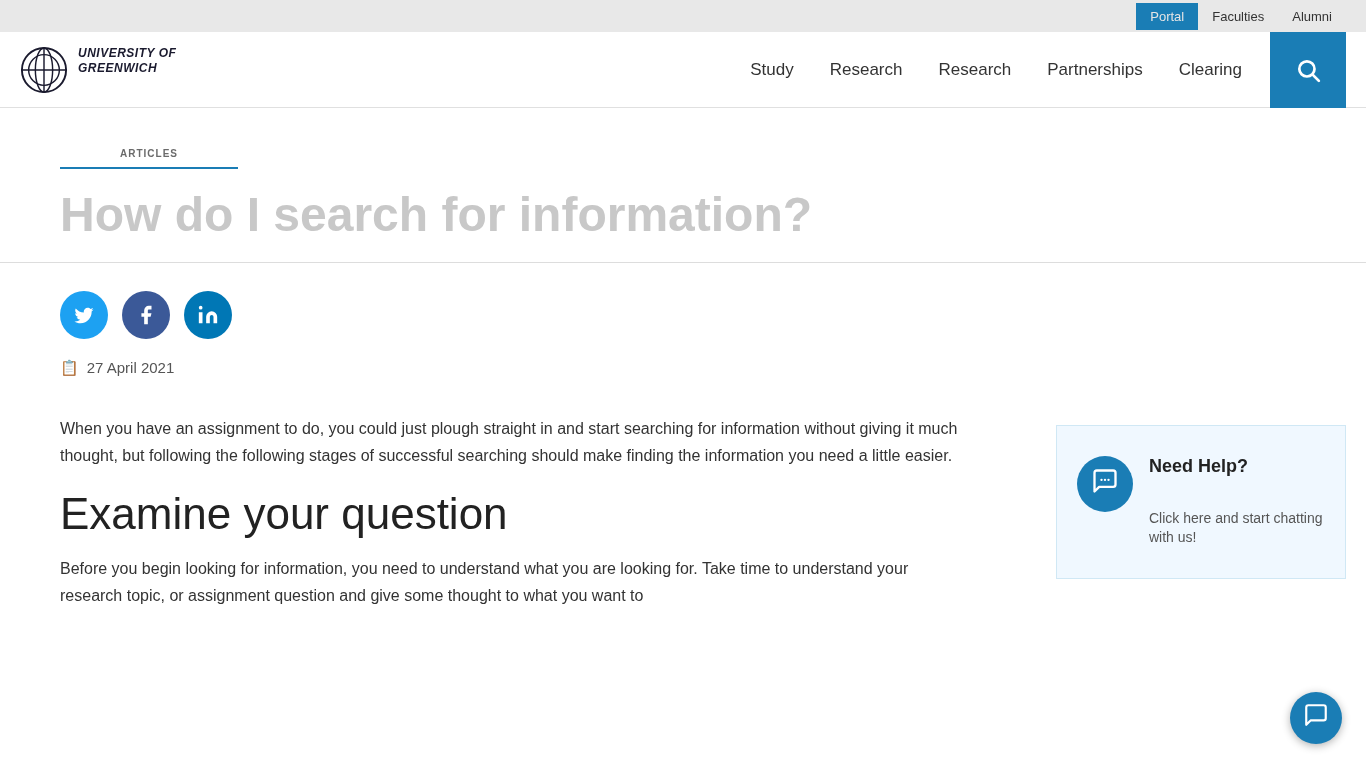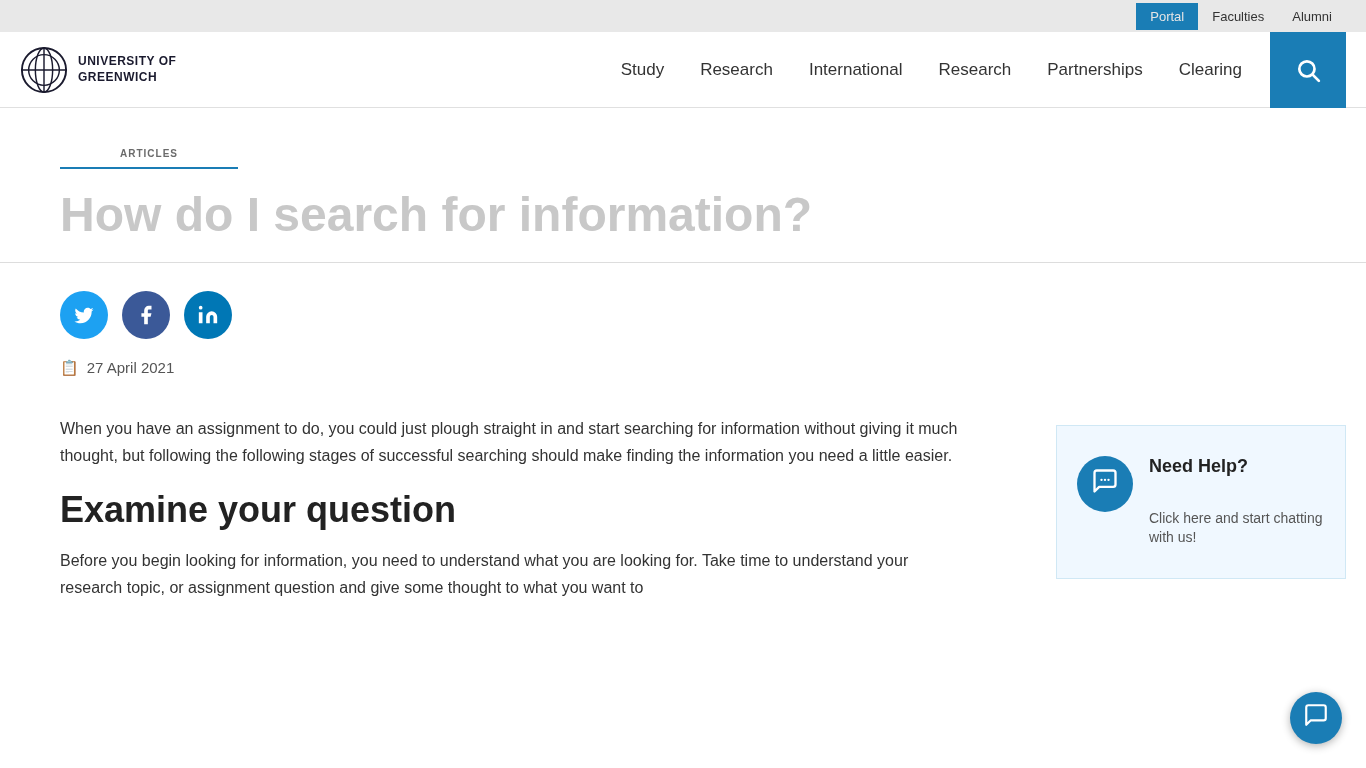--- a/index.html
+++ b/index.html
@@ -34,23 +34,24 @@
     .navbar {
       display: flex;
       align-items: center;
       padding: 0 20px;
       height: 76px;
       background: #fff;
       border-bottom: 1px solid #e0e0e0;
     }
     .logo-area {
       display: flex;
-      align-items: center;
+      align-items: flex-start;
       gap: 10px;
       margin-right: auto;
+      font-style: italic;
     }
     .logo-icon {
       width: 48px;
       height: 48px;
     }
     .logo-text {
       font-size: 12px;
       font-weight: bold;
       color: #1a1a2e;
       line-height: 1.3;
@@ -165,22 +166,22 @@
     }
 
     .article-main p {
       font-size: 16px;
       line-height: 1.7;
       color: #333;
       margin-bottom: 20px;
     }
 
     .article-main h2 {
-      font-size: 36px;
-      font-weight: bold;
+      font-size: 44px;
+      font-weight: normal;
       color: #222;
       margin-bottom: 16px;
       margin-top: 8px;
     }
 
     .article-main p.body-text {
       font-size: 16px;
       line-height: 1.7;
       color: #333;
     }
@@ -280,21 +281,20 @@
     </svg>
     <div class="logo-text">
       <div>UNIVERSITY OF</div>
       <div>GREENWICH</div>
     </div>
   </div>
 
   <div class="nav-links">
     <a class="nav-link">Study</a>
     <a class="nav-link">Research</a>
-    <a class="nav-link">International</a>
     <a class="nav-link">Research</a>
     <a class="nav-link">Partnerships</a>
     <a class="nav-link">Clearing</a>
   </div>
 
   <button class="search-btn">
     <svg xmlns="http://www.w3.org/2000/svg" width="26" height="26" viewBox="0 0 24 24" fill="none" stroke="#fff" stroke-width="2.5" stroke-linecap="round" stroke-linejoin="round">
       <circle cx="11" cy="11" r="7"></circle>
       <line x1="16.5" y1="16.5" x2="22" y2="22"></line>
     </svg>

